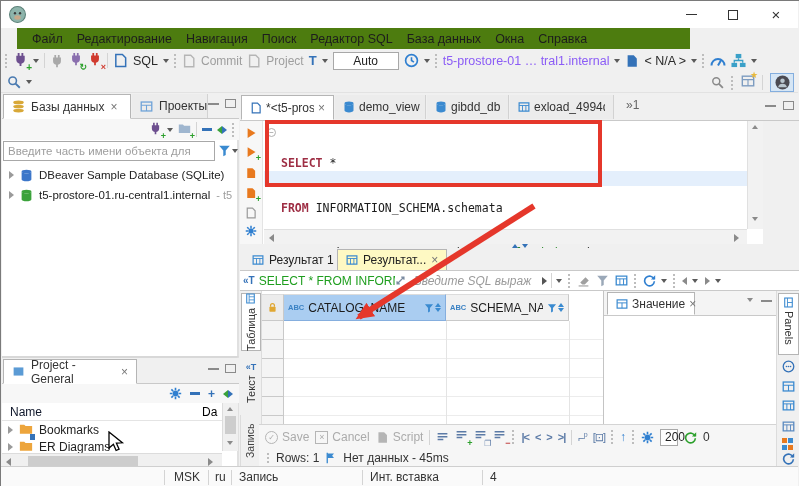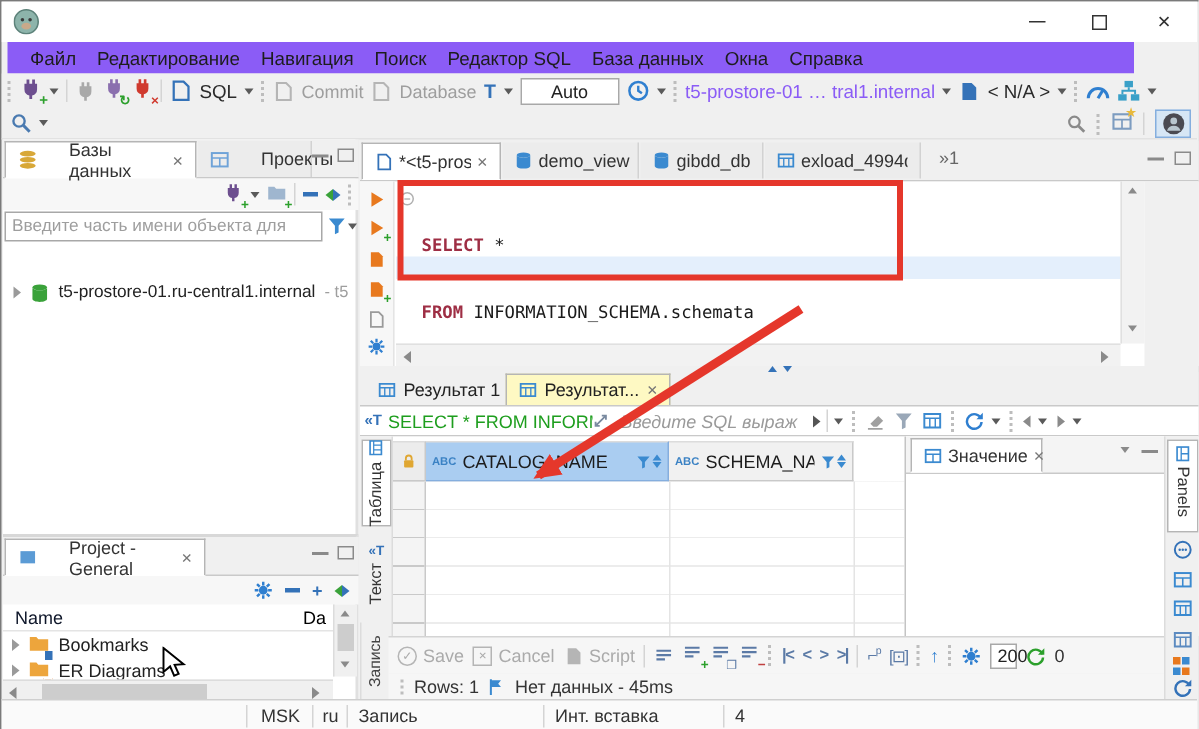--- a/index.html
+++ b/index.html
@@ -15,21 +15,21 @@
   .tl{width:0;height:0;border-top:4px solid transparent;border-bottom:4px solid transparent;border-right:5px solid #8a8a8a;display:inline-block;}
   .tr{width:0;height:0;border-top:4px solid transparent;border-bottom:4px solid transparent;border-left:5px solid #8a8a8a;display:inline-block;}
   .exp{width:0;height:0;border-top:4px solid transparent;border-bottom:4px solid transparent;border-left:5px solid #9a9a9a;display:inline-block;}
   .sep{width:1px;height:15px;background:#d4d4d4;display:inline-block;}
   .grip{width:3px;height:14px;border-left:2px dotted #bdbdbd;display:inline-block;}
   .gray{color:#9e9e9e;}
   .vt{writing-mode:vertical-rl;transform:rotate(180deg);}
   .vt2{writing-mode:vertical-rl;}
   
   .tabbar{background:#f0f0f0;border-bottom:1px solid #c9c9c9;}
-  .tab{position:absolute;top:1px;height:24px;display:flex;align-items:center;gap:21px;padding:0 8px;
+  .tab{position:absolute;top:1px;height:24px;display:flex;align-items:center;gap:6px;padding:0 8px;
        font-size:12px;color:#333;background:#ececec;border-right:1px solid #d2d2d2;}
   .tab.active{background:#fff;border:1px solid #b5b5b5;border-bottom:1px solid #fff;top:1px;height:25px;z-index:2;}
   .closex{color:#777;font-size:12px;line-height:1;}
   .winbtn{width:11px;height:9px;border:1px solid #8a8a8a;display:inline-block;}
   .minbtn{width:11px;height:3px;border-bottom:2px solid #8a8a8a;display:inline-block;}
   
   .code{font-family:"DejaVu Sans Mono","Liberation Mono",monospace;font-size:11.5px;line-height:15px;white-space:pre;}
   .kw{color:#9e2e44;font-weight:bold;}
   .fn{color:#1a23cf;font-weight:bold;}
   .str{color:#2e8b2e;}
@@ -142,21 +142,21 @@
       <div class="f" style="width:42px;height:27px;justify-content:center">
           <span style="width:11px;border-top:1.5px solid #333"></span>
         </div>
       <div class="f" style="width:42px;height:27px;justify-content:center">
           <span style="width:10px;height:10px;border:1.5px solid #333"></span>
         </div>
       <div class="f" style="width:44px;height:27px;justify-content:center;font-size:15px;color:#333">×</div>
     </div>
   </div>
 
-  <div class="abs f" style="left:4px;top:27px;width:751px;height:21px;background:#8b5cf6;padding-left:8px;gap:0;font-size:12.5px;color:#1d1d1d">
+  <div class="abs f" style="left:16px;top:27px;width:673px;height:21px;background:#4d7c0f;padding-left:8px;gap:0;font-size:12.5px;color:#1d1d1d">
     <span style="padding:0 7px">Файл</span>
     <span style="padding:0 7px">Редактирование</span>
     <span style="padding:0 7px">Навигация</span>
     <span style="padding:0 7px">Поиск</span>
     <span style="padding:0 7px">Редактор SQL</span>
     <span style="padding:0 7px">База данных</span>
     <span style="padding:0 7px">Окна</span>
     <span style="padding:0 7px">Справка</span>
   </div>
 
@@ -183,21 +183,21 @@
     <span style="font-size:12.5px;color:#2a2a2a">SQL</span>
     <span class="td"></span>
     <span class="grip"></span>
     <svg class="ic" width="14" height="14" viewBox="0 0 16 16" style="color:#b5b5b5">
         <use href="#s-doc"></use>
       </svg>
     <span class="gray">Commit</span>
     <svg class="ic" width="14" height="14" viewBox="0 0 16 16" style="color:#b5b5b5">
         <use href="#s-doc"></use>
       </svg>
-    <span class="gray">Database</span>
+    <span class="gray">Project</span>
     <span style="color:#3472b8;font-weight:bold;font-size:13px">T</span>
     <span class="td"></span>
     <div class="inputbox" style="width:66px;height:18px;justify-content:center">
       <span style="font-size:12px">Auto</span>
     </div>
     <svg class="ic" width="15" height="15" viewBox="0 0 16 16" style="color:#2f7fd0">
         <use href="#s-clock"></use>
       </svg>
     <span class="td"></span>
     <span class="grip"></span>
@@ -279,20 +279,27 @@
       <span class="grip"></span>
     </div>
     <div class="abs f inputbox" style="left:1px;top:48px;width:212px;height:20px;padding:0 4px">
       <span class="gray" style="font-size:11.5px;white-space:nowrap;overflow:hidden">Введите часть имени объекта для</span>
     </div>
     <svg class="abs" width="13" height="13" viewBox="0 0 16 16" style="left:216px;top:51px;color:#3a8ad0">
         <use href="#s-funnel"></use>
       </svg>
     <span class="abs td" style="left:230px;top:56px"></span>
 
+    <div class="abs f" style="left:0;top:72px;width:237px;height:20px;gap:6px;padding-left:7px">
+      <span class="exp"></span>
+      <svg class="ic" width="13" height="13" viewBox="0 0 16 16" style="color:#3b76c9">
+          <use href="#s-db"></use>
+        </svg>
+      <span style="font-size:11.5px;white-space:nowrap">DBeaver Sample Database (SQLite)</span>
+    </div>
     <div class="abs f" style="left:0;top:92px;width:237px;height:20px;gap:6px;padding-left:7px;overflow:hidden">
       <span class="exp"></span>
       <svg class="ic" width="13" height="13" viewBox="0 0 16 16" style="color:#3aa23a">
           <use href="#s-db"></use>
         </svg>
       <span style="font-size:11.5px;white-space:nowrap">t5-prostore-01.ru-central1.internal</span>
       <span class="gray" style="font-size:11px;white-space:nowrap">- t5</span>
     </div>
   </div>
 

